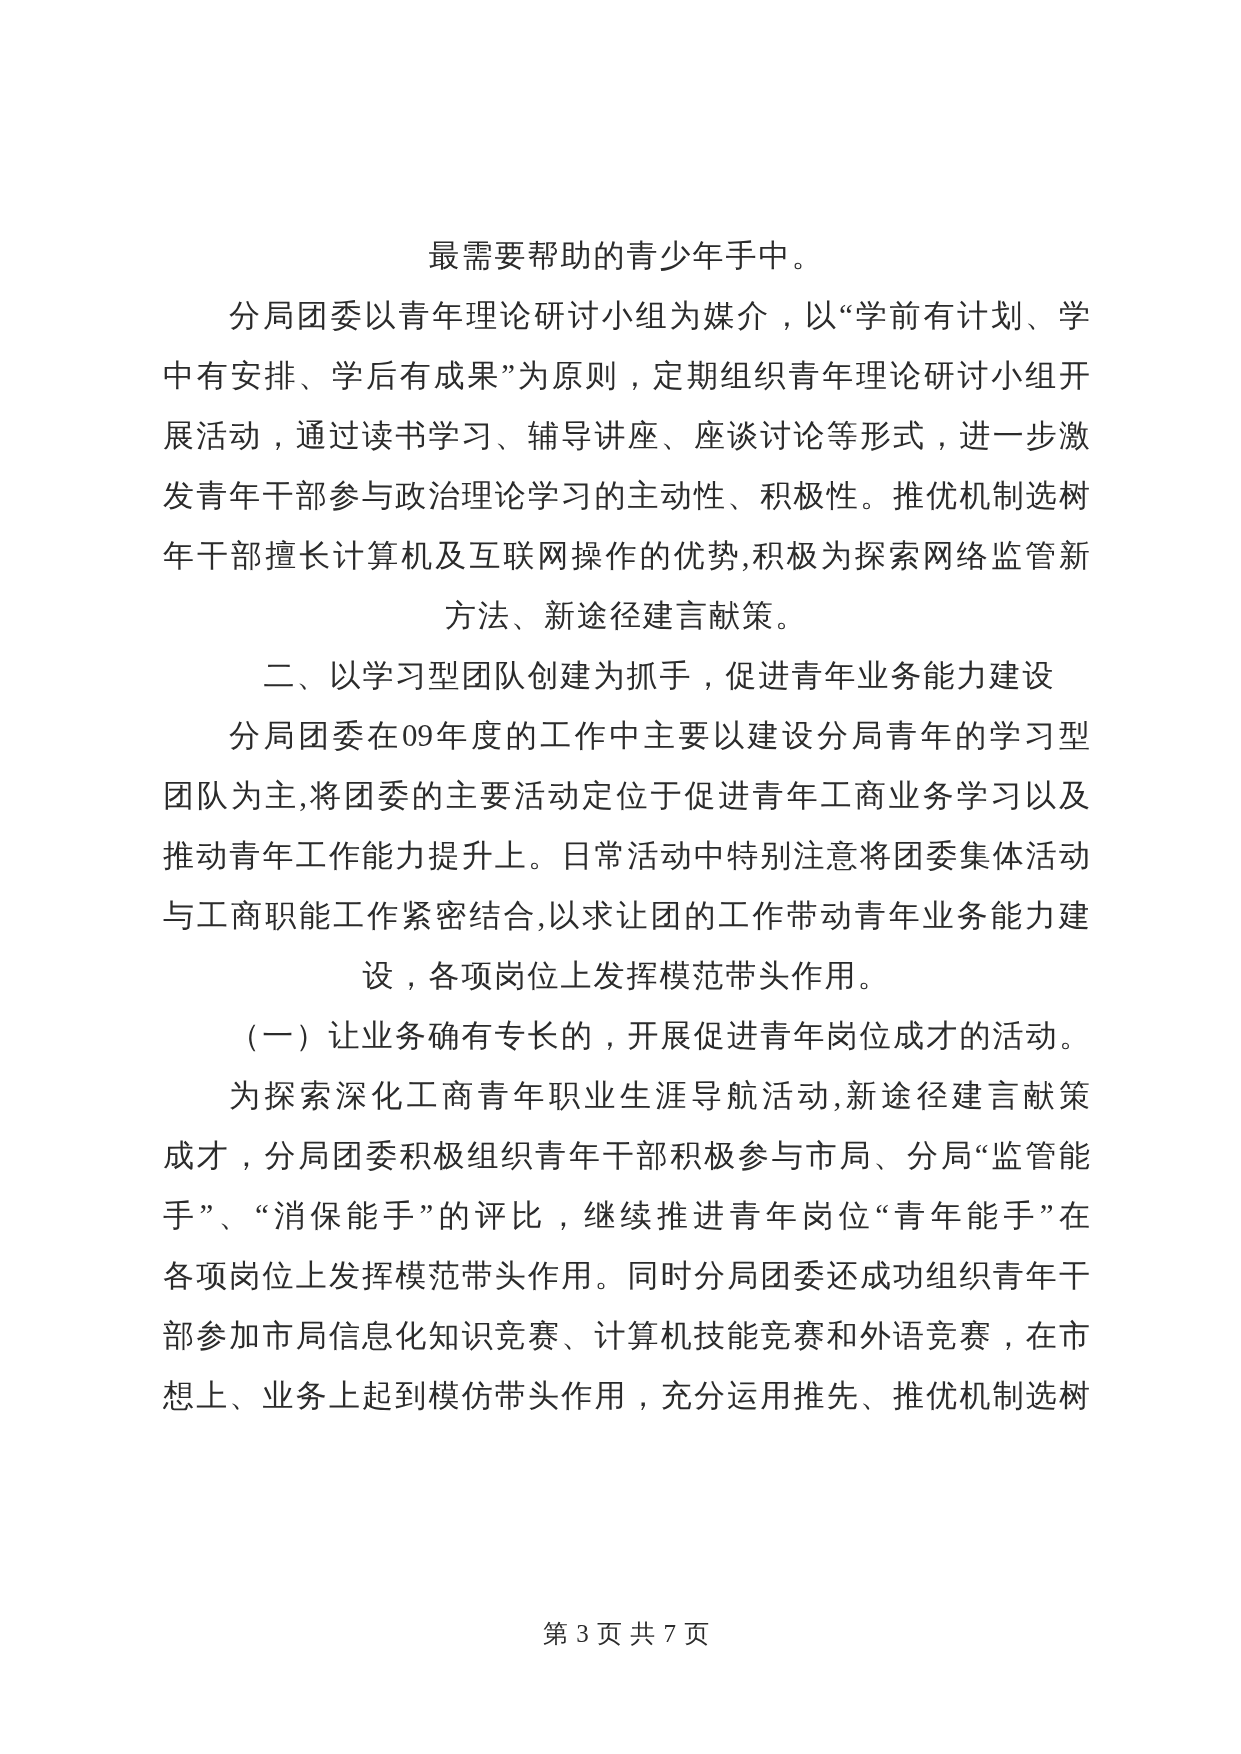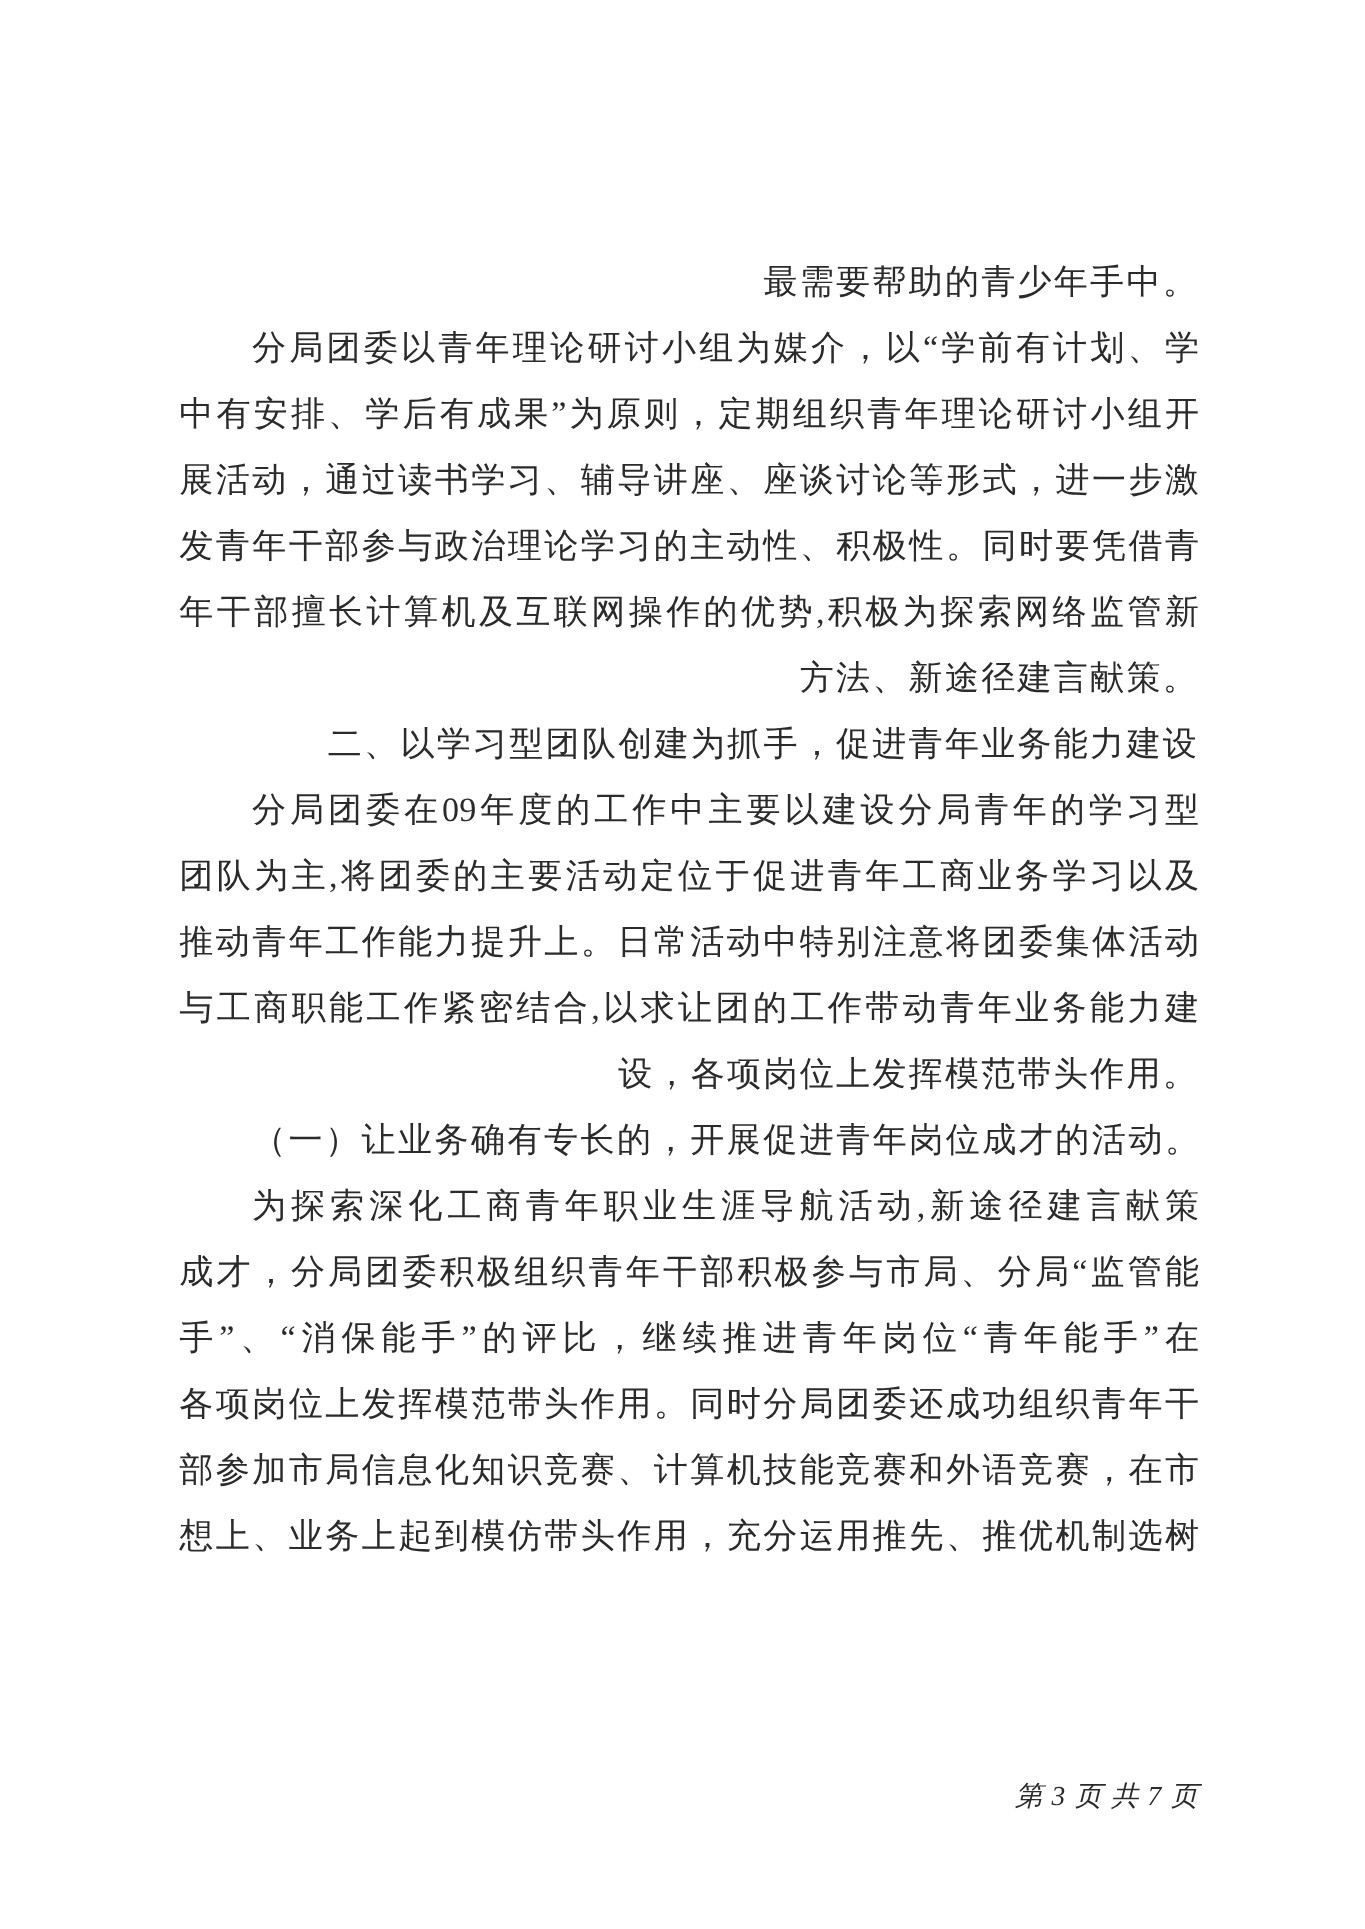--- a/index.html
+++ b/index.html
@@ -20,57 +20,56 @@
     position: absolute;
     left: 163px;
     top: 226px;
     width: 927px;
   }
   .line {
     height: 60px;
     line-height: 60px;
     font-size: 31px;
     overflow: hidden;
-    text-align: right;
+    text-align: center;
     letter-spacing: 2px;
     white-space: nowrap;
     font-weight: 400;
   }
   .line.just {
     letter-spacing: 0;
     white-space: normal;
     text-align: justify;
     text-align-last: justify;
     word-break: break-all;
   }
   .line.ind {
     text-indent: 66px;
   }
   .footer {
     position: absolute;
     left: 163px;
     top: 1612px;
     width: 927px;
-    text-align: right;
+    text-align: center;
     font-size: 25px;
     line-height: 44px;
     letter-spacing: 1px;
-    font-style: italic;
   }
 </style>
 </head>
 <body>
 
 <div class="page">
   <div class="body-text" id="body-lines">
       <div class="line">最需要帮助的青少年手中。</div>
       <div class="line just ind">分局团委以青年理论研讨小组为媒介，以“学前有计划、学</div>
       <div class="line just">中有安排、学后有成果”为原则，定期组织青年理论研讨小组开</div>
       <div class="line just">展活动，通过读书学习、辅导讲座、座谈讨论等形式，进一步激</div>
-      <div class="line just">发青年干部参与政治理论学习的主动性、积极性。同时要凭借青</div>
+      <div class="line just">发青年干部参与政治理论学习的主动性、积极性。推优机制选树</div>
       <div class="line just">年干部擅长计算机及互联网操作的优势,积极为探索网络监管新</div>
       <div class="line">方法、新途径建言献策。</div>
       <div class="line ind">二、以学习型团队创建为抓手，促进青年业务能力建设</div>
       <div class="line just ind">分局团委在09年度的工作中主要以建设分局青年的学习型</div>
       <div class="line just">团队为主,将团委的主要活动定位于促进青年工商业务学习以及</div>
       <div class="line just">推动青年工作能力提升上。日常活动中特别注意将团委集体活动</div>
       <div class="line just">与工商职能工作紧密结合,以求让团的工作带动青年业务能力建</div>
       <div class="line">设，各项岗位上发挥模范带头作用。</div>
       <div class="line just ind">（一）让业务确有专长的，开展促进青年岗位成才的活动。</div>
       <div class="line just ind">为探索深化工商青年职业生涯导航活动,新途径建言献策</div>

